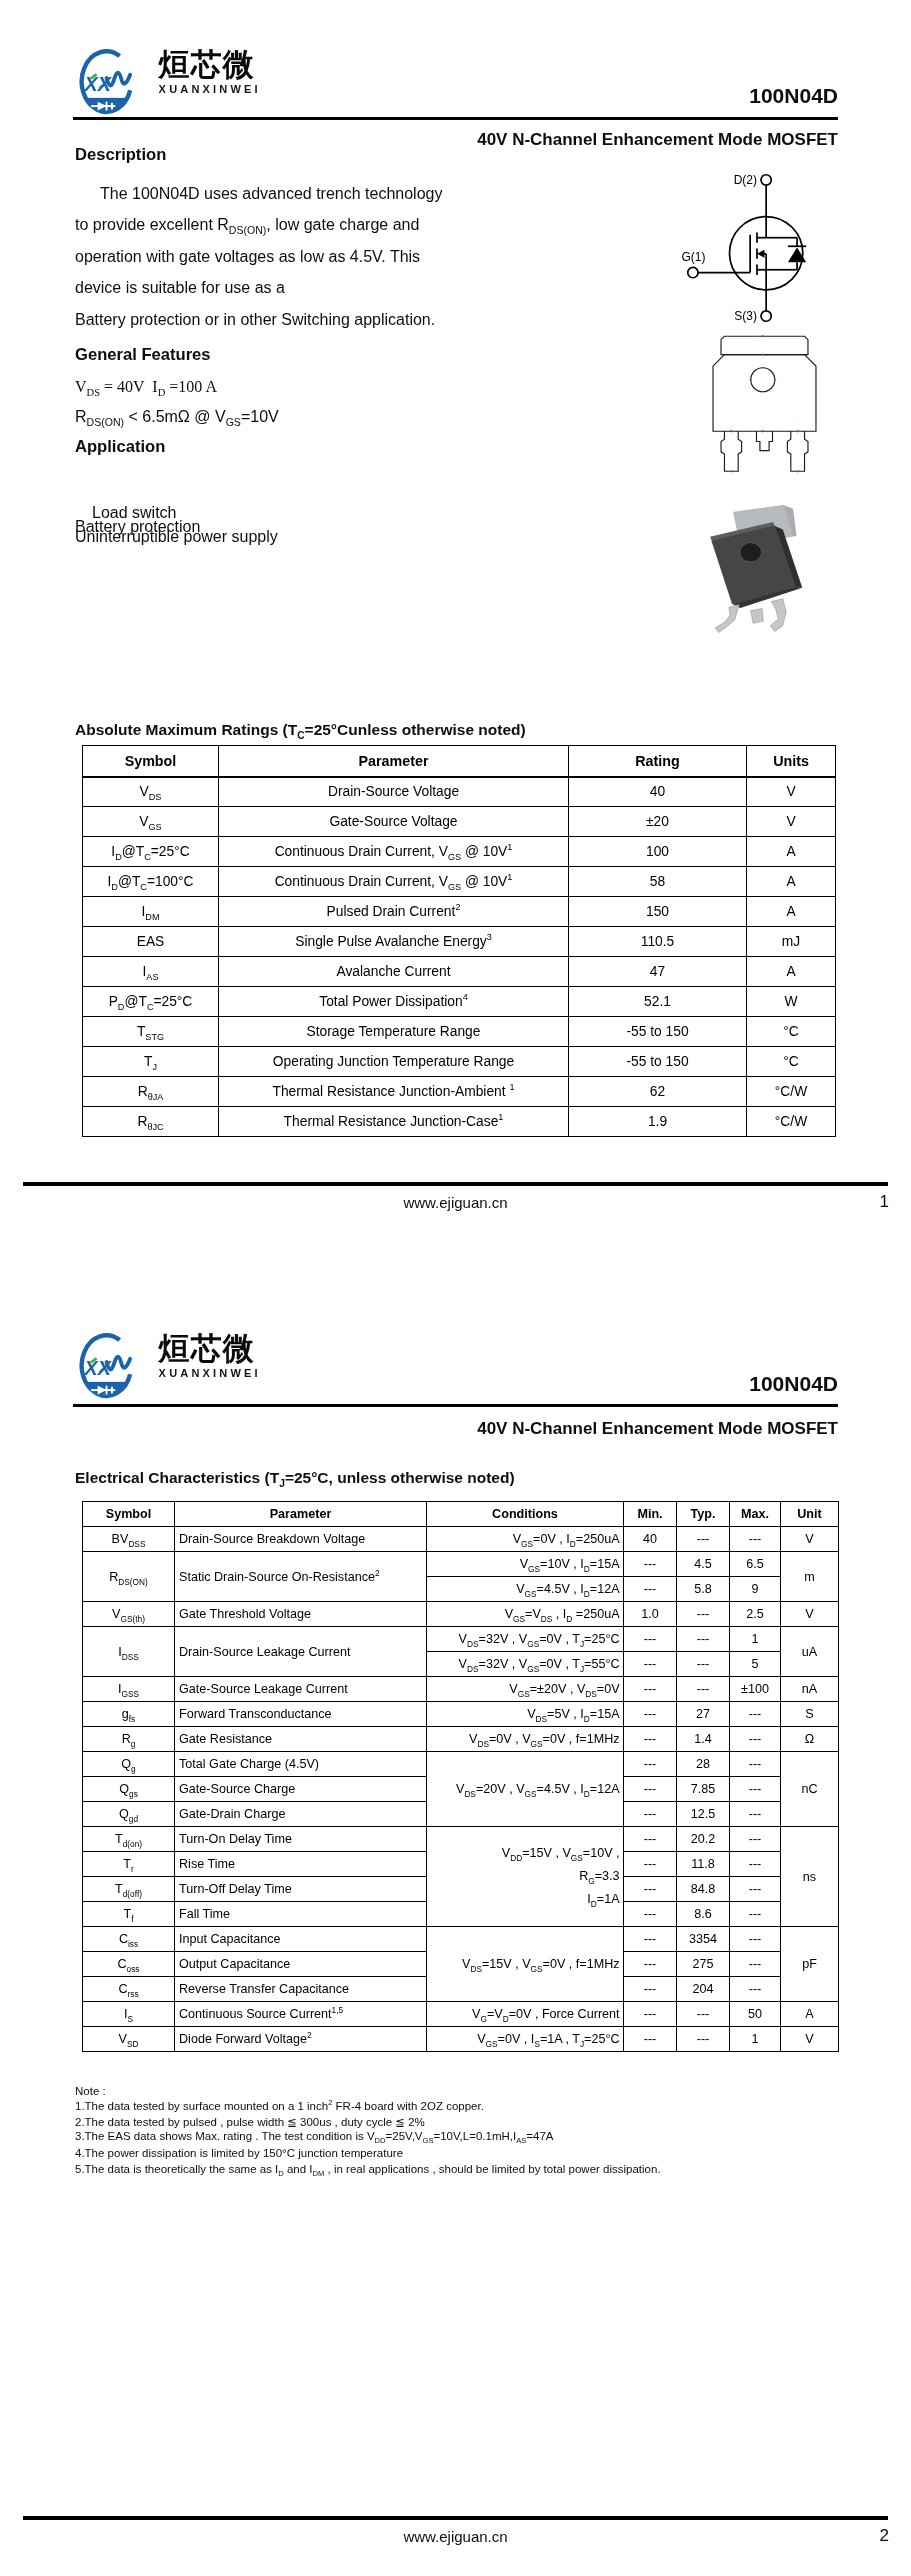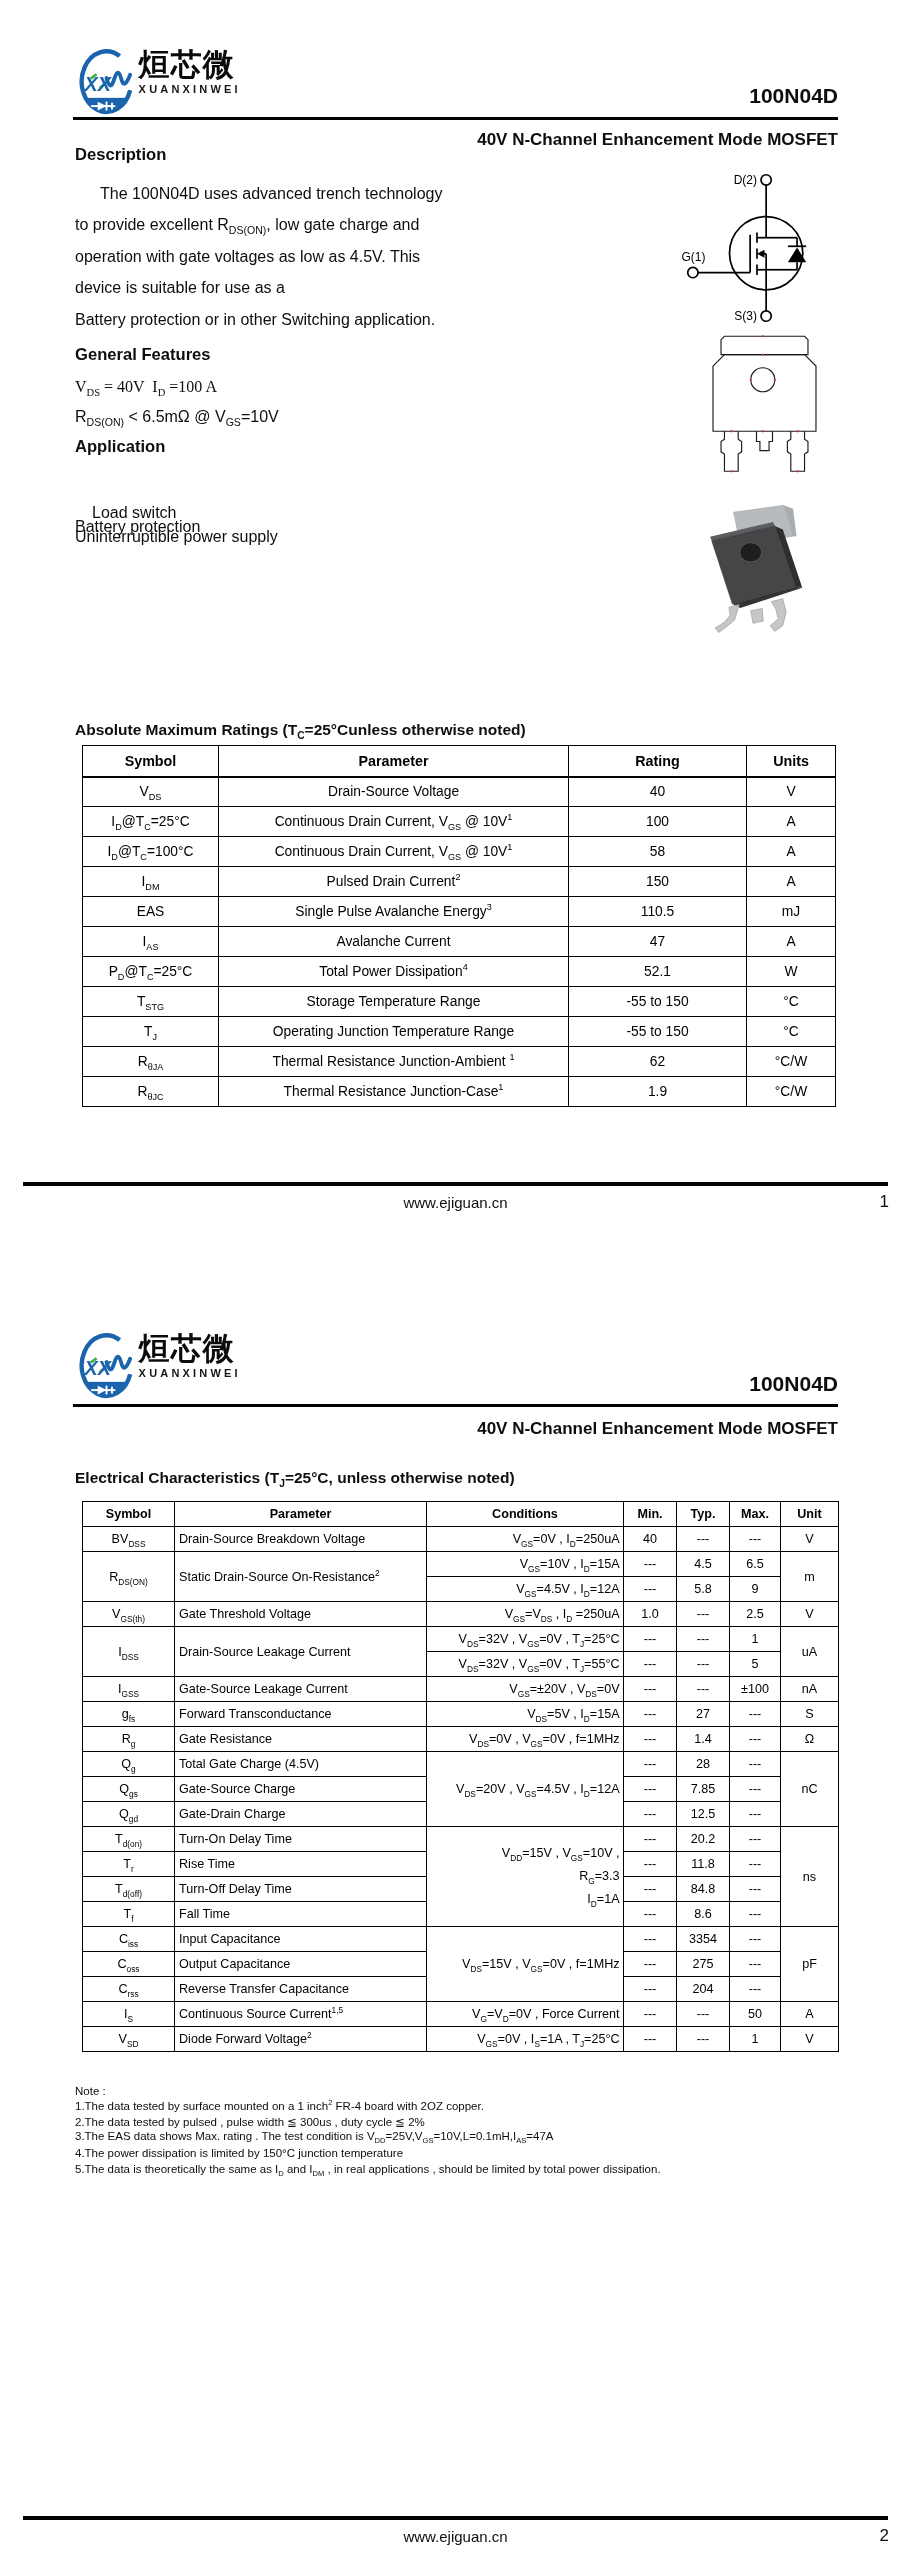--- a/index.html
+++ b/index.html
@@ -6,21 +6,21 @@
   html,body { background:#ffffff; }
   body { font-family:"Liberation Sans","DejaVu Sans",sans-serif; color:#0e0e0e; }
   .sheet { position:relative; width:911px; height:2576px; background:#fff; overflow:hidden; }
   .page { position:absolute; left:0; width:911px; height:1288px; background:#fff; }
   #page1 { top:0; } #page2 { top:1288px; }
   .abs { position:absolute; }
 
   sub { vertical-align:sub;   font-size:66%; line-height:0; }
   sup { vertical-align:super; font-size:66%; line-height:0; }
 
-  .logo { display:flex; align-items:flex-start; }
+  .logo { display:flex; align-items:flex-start;gap:20px; }
   .logo-text { margin-left:4.6px; }
   .logo-cn { font-size:31px; font-weight:bold; color:#0a0a0a; letter-spacing:1.1px; line-height:1.1; }
   .logo-en { font-size:11px; font-weight:bold; color:#161616; letter-spacing:3.2px; margin-top:1.1px; }
 
   .partnum  { font-size:21px; font-weight:bold; letter-spacing:0px; }
   .rule     { background:#000; }
   .subtitle { font-size:17px; font-weight:bold; }
   .h1       { font-size:16.6px; font-weight:bold; }
   .h2       { font-size:15.5px; font-weight:bold; }
   .bodyline { font-size:16px; white-space:pre; }
@@ -177,20 +177,26 @@
         </tr>
       </thead>
       <tbody>
         <tr>
             <td>V<sub>DS</sub></td>
             <td>Drain-Source Voltage</td>
             <td>40</td>
             <td>V</td>
           </tr>
         <tr>
+            <td>V<sub>GS</sub></td>
+            <td>Gate-Source Voltage</td>
+            <td>±20</td>
+            <td>V</td>
+          </tr>
+        <tr>
             <td>I<sub>D</sub>@T<sub>C</sub>=25°C</td>
             <td>Continuous Drain Current, V<sub>GS</sub> @ 10V<sup>1</sup></td>
             <td>100</td>
             <td>A</td>
           </tr>
         <tr>
             <td>I<sub>D</sub>@T<sub>C</sub>=100°C</td>
             <td>Continuous Drain Current, V<sub>GS</sub> @ 10V<sup>1</sup></td>
             <td>58</td>
             <td>A</td>

